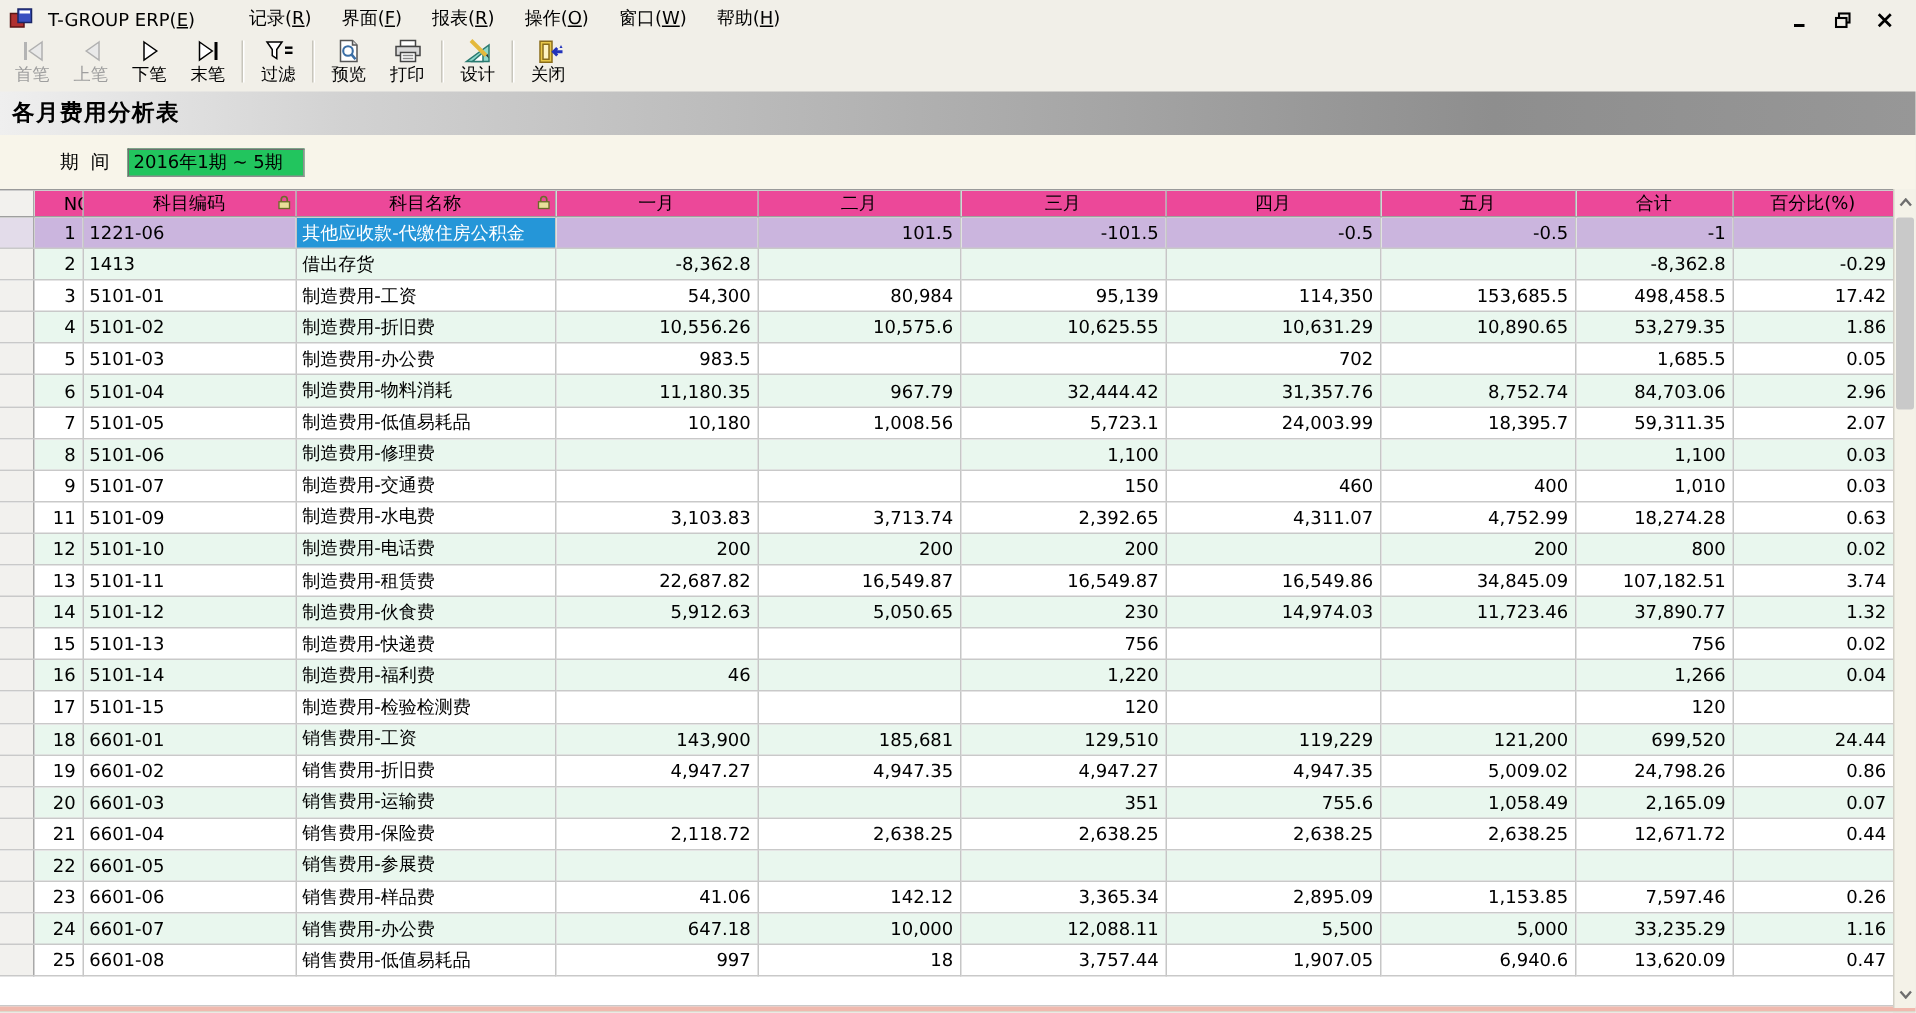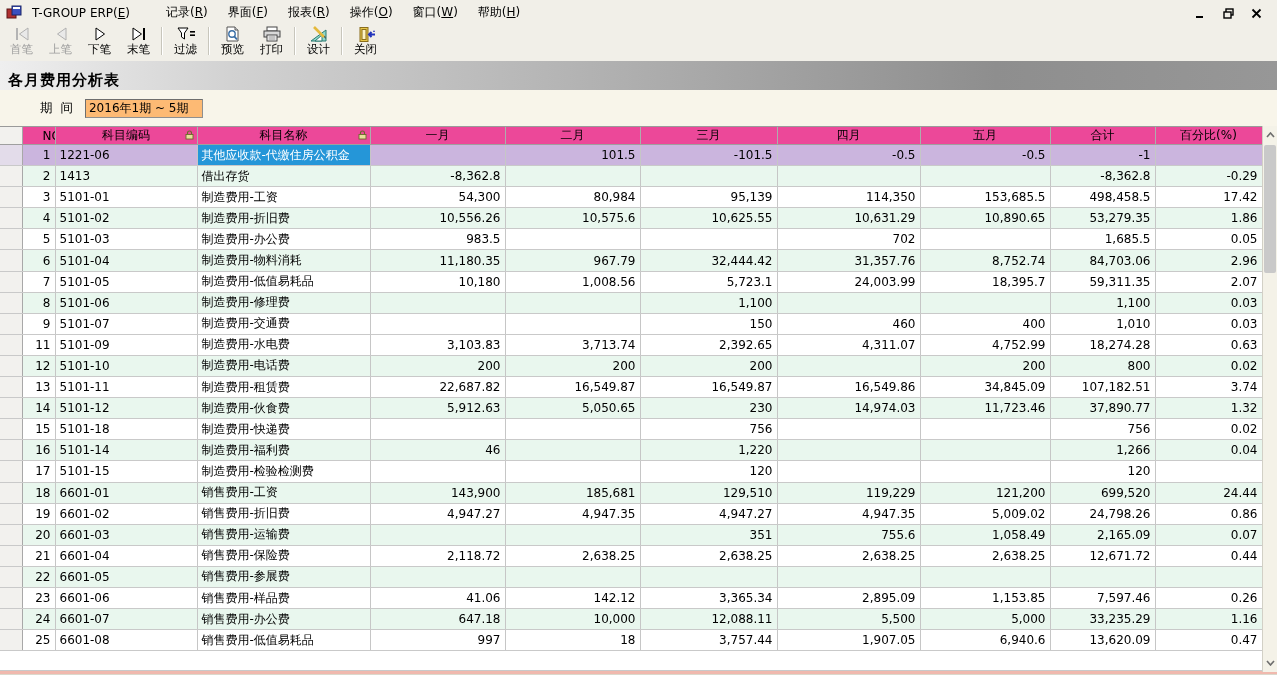--- a/index.html
+++ b/index.html
@@ -23,28 +23,28 @@
   .tbtn { width:39px; height:33px; display:flex; flex-direction:column; align-items:center;
     justify-content:flex-start; font-size:11.5px; line-height:13px; cursor:default; }
   .tbtn .ticon { height:18px; display:flex; align-items:center; }
   .tbtn.disabled { color:#9e9e9e; }
   .tsep { width:2px; height:28px; margin:2px 3px 0 3px;
     border-left:1px solid #c8c6bc; border-right:1px solid #ffffff; }
 
   
   #title-band { position:absolute; top:61px; left:0; width:1277px; height:29px;
     background:linear-gradient(to right,#efefef 0%,#d2d2d2 18%,#8e8e8e 78%,#979797 100%);
-    display:flex; align-items:flex-end; }
+    display:flex; align-items:center; }
   #page-title { font-size:15px; font-weight:bold; color:#000; padding-left:8px; letter-spacing:1px; }
 
   
   #period-bar { position:absolute; top:90px; left:0; width:1277px; height:36px;
     background:#f8f5ea; display:flex; align-items:center; }
   #period-label { font-size:12.5px; margin-left:40px; letter-spacing:2px; }
-  #period-input { margin-left:10px; width:118px; height:19px; background:#fdba74;
+  #period-input { margin-left:10px; width:118px; height:19px; background:#22c55e;
     border:1px solid #8f8f8f; border-top-color:#6e6e6e; border-left-color:#6e6e6e;
     font-size:12px; padding:1px 3px; font-family:inherit; }
 
   
   #grid-wrap { position:absolute; top:126px; left:0; width:1262px; height:549px;
     background:#fff; border-top:1px solid #9a9a9a; overflow:hidden; }
   table { border-collapse:collapse; table-layout:fixed; width:1262px; font-size:12px; }
   th { height:17px; background:#ec4899; font-weight:normal; text-align:center;
     border-right:1px solid #adadad; border-bottom:1px solid #9f9f9f; color:#000;
     position:relative; padding:0 20px; white-space:nowrap; overflow:hidden; font-size:12px; }
@@ -424,21 +424,21 @@
           <td class="num">5,050.65</td>
           <td class="num">230</td>
           <td class="num">14,974.03</td>
           <td class="num">11,723.46</td>
           <td class="num">37,890.77</td>
           <td class="num">1.32</td>
         </tr>
         <tr>
           <td class="margin"></td>
           <td class="num">15</td>
-          <td class="txt">5101-18</td>
+          <td class="txt">5101-13</td>
           <td class="txt">制造费用-快递费</td>
           <td class="num"></td>
           <td class="num"></td>
           <td class="num">756</td>
           <td class="num"></td>
           <td class="num"></td>
           <td class="num">756</td>
           <td class="num">0.02</td>
         </tr>
         <tr class="alt">

